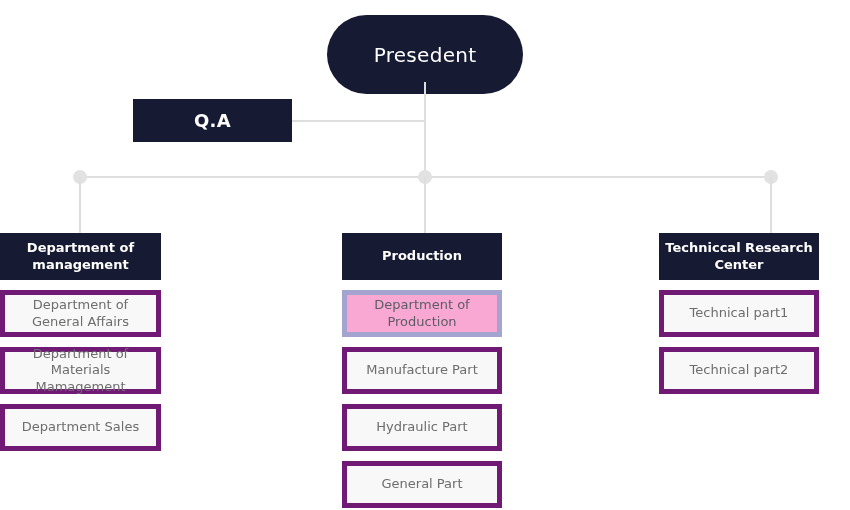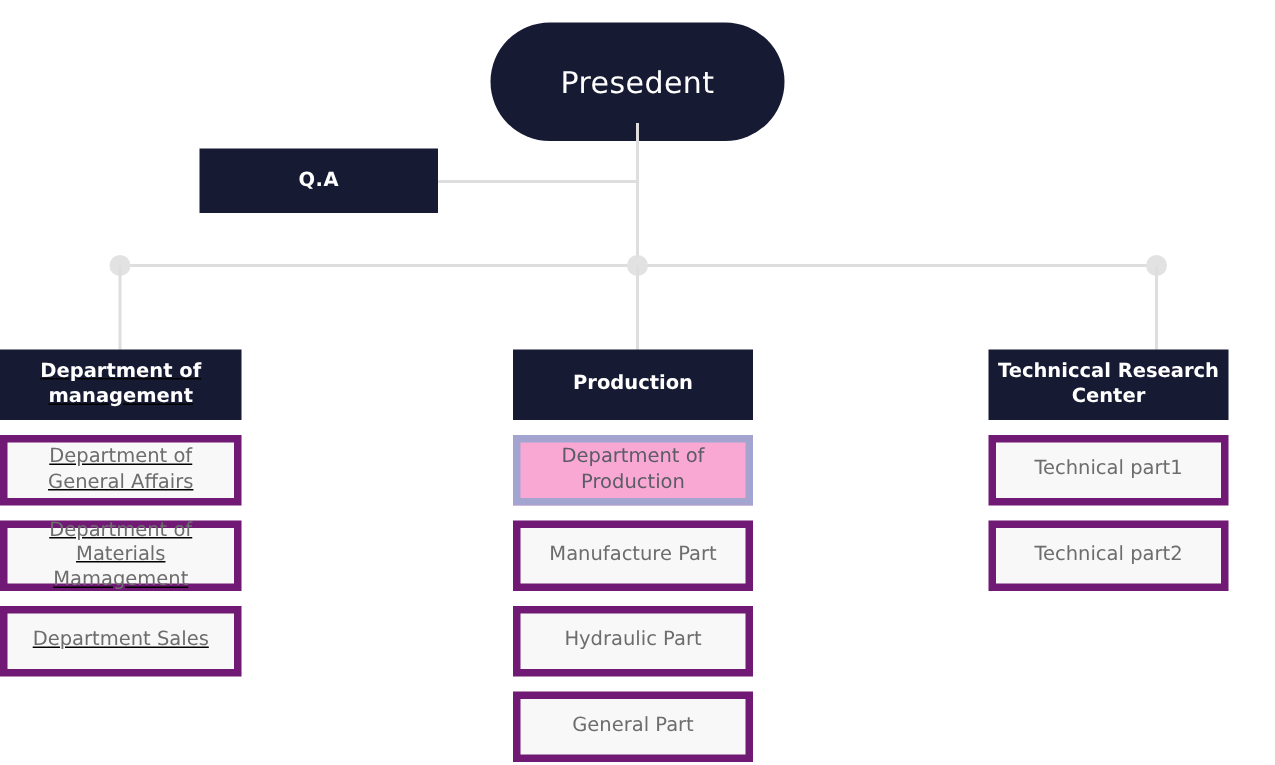--- a/index.html
+++ b/index.html
@@ -61,34 +61,34 @@
 
   
   .qa-box {
     position: absolute;
     left: 133px;
     top: 99px;
     width: 159px;
     height: 43px;
     background: #161a32;
     color: #ffffff;
-    font-size: 13px;
+    font-size: 18px;
     font-weight: 700;
     display: flex;
     align-items: center;
     justify-content: center;
     letter-spacing: 0.3px;
   }
 
   
   .column {
     position: absolute;
     top: 233px;
   }
-  .col-left   { left: 0px;   width: 161px; text-decoration: underline; }
+  .col-left   { left: 0px;   width: 161px; }
   .col-mid    { left: 342px; width: 160px; }
   .col-right  { left: 659px; width: 160px; }
 
   .dept-head {
     background: #161a32;
     color: #ffffff;
     font-size: 13px;
     font-weight: 700;
     line-height: 1.25;
     text-align: center;

